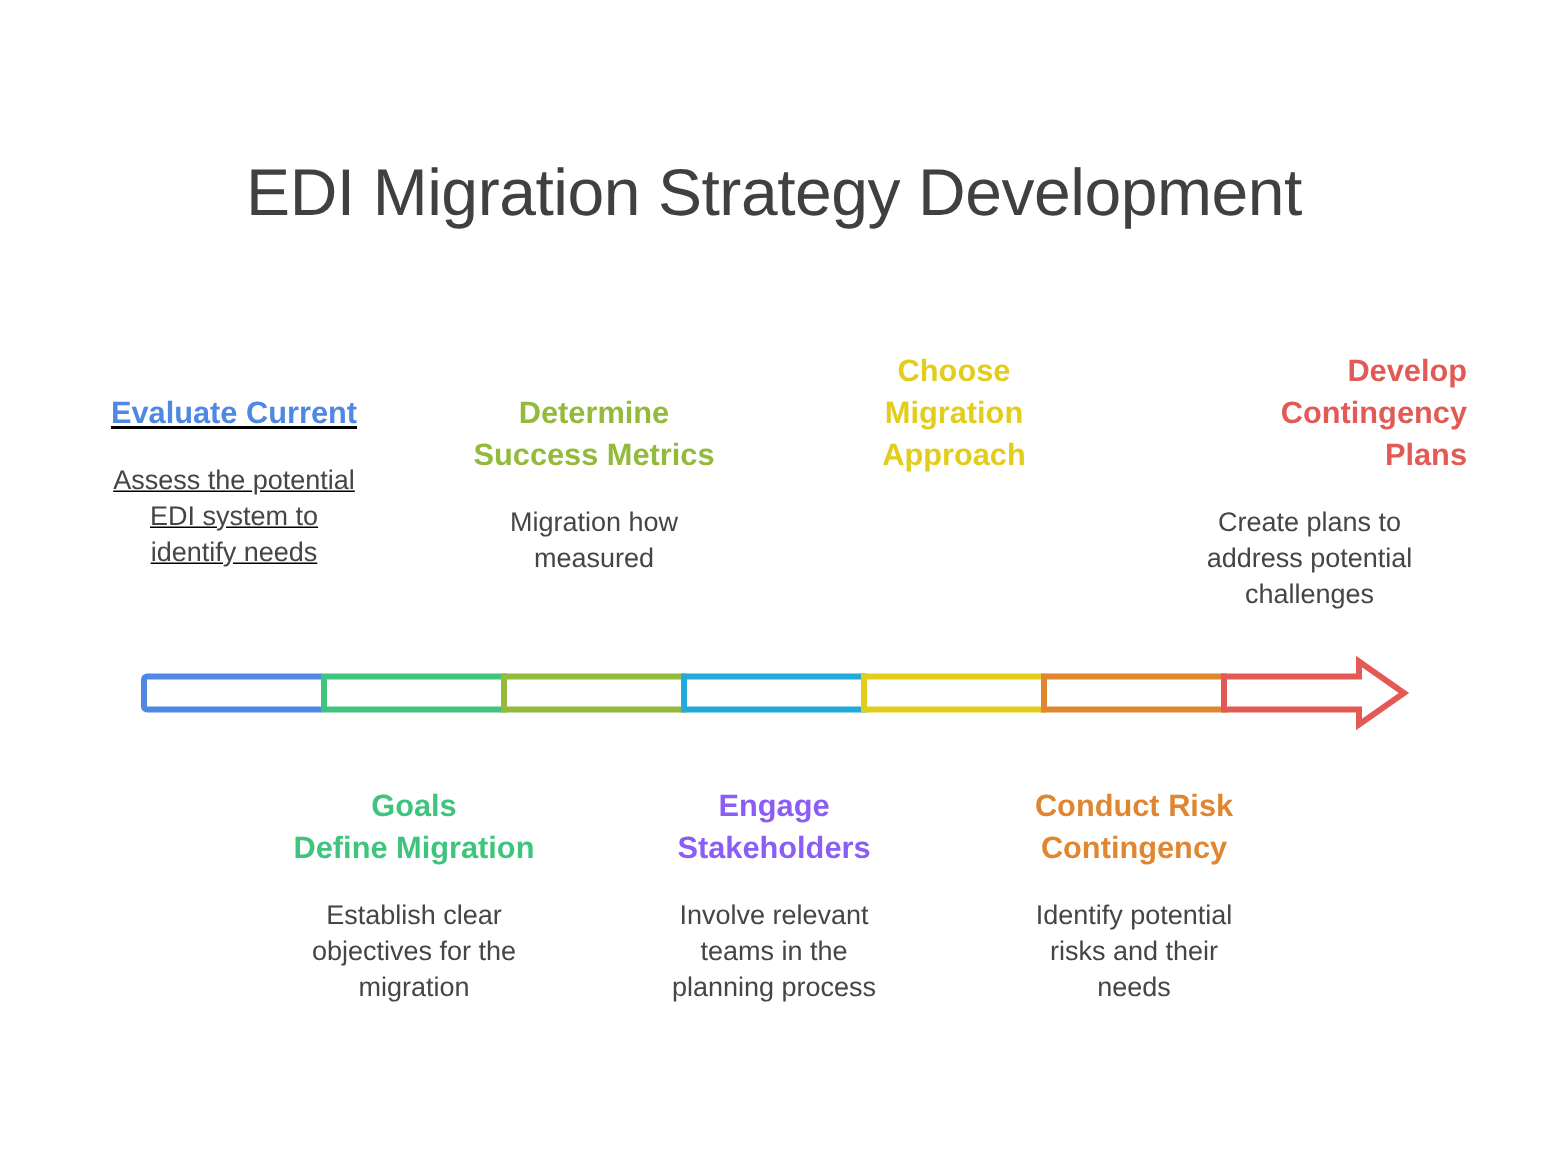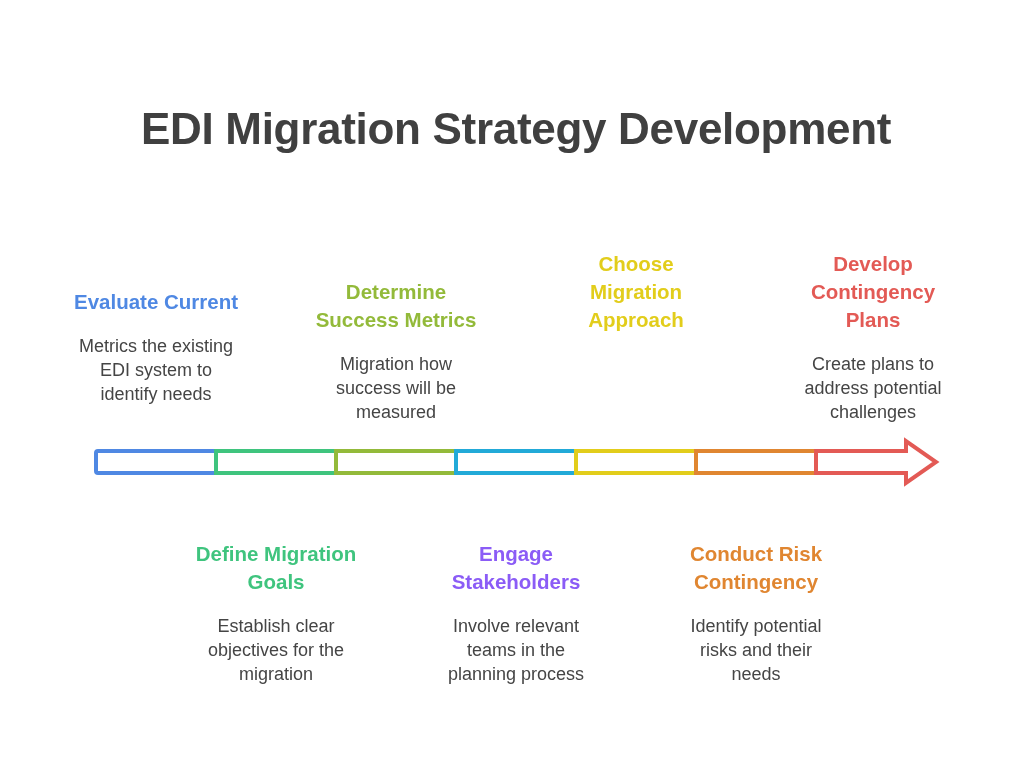--- a/index.html
+++ b/index.html
@@ -1,20 +1,20 @@
 <!DOCTYPE html>
 <html><head>
 <meta charset="utf-8">
 <style>
   html, body { margin: 0; padding: 0; background: #ffffff; }
   body { width: 1032px; height: 780px; position: relative; overflow: hidden;
          font-family: "Liberation Sans", "DejaVu Sans", sans-serif; }
   .title { position: absolute; left: 0; top: 104px; width: 1032px; text-align: center;
-           font-size: 44px; font-weight: bold; color: #404040; letter-spacing: -0.3px; }
-  .step { position: absolute; width: 210px; text-align: center; margin-top: 16px; }
+           font-size: 44px; font-weight: normal; color: #404040; letter-spacing: -0.3px; }
+  .step { position: absolute; width: 210px; text-align: center; }
   .step .head { font-weight: bold; font-size: 20.5px; line-height: 28px; }
   .step .desc { font-size: 18px; line-height: 24px; color: #454545; margin-top: 18px; }
   svg.arrow { position: absolute; left: 0; top: 0; }
 </style>
 </head>
 <body>
 
 <div class="title">EDI Migration Strategy Development</div>
 
 <svg class="arrow" width="1032" height="780">
@@ -23,49 +23,48 @@
       <rect x="216" y="451" width="120" height="22" rx="0" fill="none" stroke="#3fc47e" stroke-width="4"></rect>
       <rect x="336" y="451" width="120" height="22" rx="0" fill="none" stroke="#93ba3a" stroke-width="4"></rect>
       <rect x="456" y="451" width="120" height="22" rx="0" fill="none" stroke="#22aad8" stroke-width="4"></rect>
       <rect x="576" y="451" width="120" height="22" rx="0" fill="none" stroke="#e2cd1b" stroke-width="4"></rect>
       <rect x="696" y="451" width="120" height="22" rx="0" fill="none" stroke="#e08631" stroke-width="4"></rect>
       <path d="M816,451 L906,451 L906,441 L936,462 L906,483 L906,473 L816,473 Z" stroke-linejoin="miter" fill="none" stroke="#e35a55" stroke-width="4"></path>
     </g>
 </svg>
 
 <div id="steps">
-    <div class="step" style="left: 51px; top: 272px;">
+    <div class="step" style="left: 51px; top: 262px; text-decoration: underline;">
       <div class="head" style="color: rgb(79, 136, 227);">
         <div>Evaluate Current</div>
       </div>
       <div class="desc">
-        <div>Metrics the existing</div>
+        <div>Assess the potential</div>
         <div>EDI system to</div>
         <div>identify needs</div>
       </div>
     </div>
     <div class="step" style="left: 171px; top: 524px;">
       <div class="head" style="color: rgb(63, 196, 126);">
+        <div>Goals</div>
         <div>Define Migration</div>
-        <div>Goals</div>
       </div>
       <div class="desc">
         <div>Establish clear</div>
         <div>objectives for the</div>
         <div>migration</div>
       </div>
     </div>
     <div class="step" style="left: 291px; top: 262px;">
       <div class="head" style="color: rgb(147, 186, 58);">
         <div>Determine</div>
         <div>Success Metrics</div>
       </div>
       <div class="desc">
         <div>Migration how</div>
-        <div>success will be</div>
         <div>measured</div>
       </div>
     </div>
     <div class="step" style="left: 411px; top: 524px;">
       <div class="head" style="color: #8b5cf6;">
         <div>Engage</div>
         <div>Stakeholders</div>
       </div>
       <div class="desc">
         <div>Involve relevant</div>
@@ -85,21 +84,21 @@
         <div>Conduct Risk</div>
         <div>Contingency</div>
       </div>
       <div class="desc">
         <div>Identify potential</div>
         <div>risks and their</div>
         <div>needs</div>
       </div>
     </div>
     <div class="step" style="left: 768px; top: 234px;">
-      <div class="head" style="color: rgb(227, 90, 85);">
+      <div class="head" style="color: rgb(227, 90, 85); text-align: right;">
         <div>Develop</div>
         <div>Contingency</div>
         <div>Plans</div>
       </div>
       <div class="desc">
         <div>Create plans to</div>
         <div>address potential</div>
         <div>challenges</div>
       </div>
     </div>

